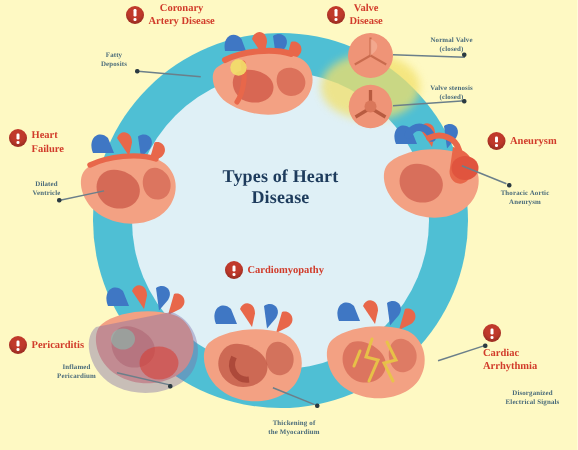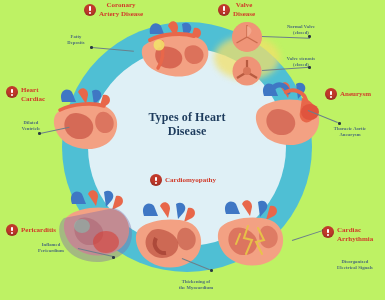--- a/index.html
+++ b/index.html
@@ -2,21 +2,21 @@
 <html><head>
 <meta charset="utf-8">
 <style>
   html,body{margin:0;padding:0;}
   body{
     width:385px;height:300px;overflow:hidden;
     background:#ffffff;
     font-family:"Liberation Serif", serif;
     position:relative;
   }
-  #stage{position:absolute;inset:0;width:385px;height:300px;overflow:hidden;background:#bef264;}
+  #stage{position:absolute;inset:0;width:385px;height:300px;overflow:hidden;background:#fef9c3;}
 
   
   .ring-wrap{position:absolute;left:62px;top:22px;width:250px;height:250px;}
   .ring{position:absolute;inset:0;border-radius:50%;
         background:#4fbfd4;}
   .ring-inner{position:absolute;left:26px;top:26px;width:198px;height:198px;
         border-radius:50%;background:#dff0f6;}
 
   
   .center-title{
@@ -227,40 +227,40 @@
     <span class="badge"></span>
     <span class="sectext center">Valve
 Disease</span>
   </div>
 
   <div class="seclabel" style="left:325px;top:88px;">
     <span class="badge"></span>
     <span class="sectext">Aneurysm</span>
   </div>
 
-  <div class="seclabel stacked" style="left:322px;top:226px;">
+  <div class="seclabel stacked" style="left:322px;top:216px;flex-direction:column;">
     <span class="badge"></span>
     <span class="sectext">Cardiac
 Arrhythmia</span>
   </div>
 
   <div class="seclabel" style="left:6px;top:224px;">
     <span class="badge"></span>
     <span class="sectext">Pericarditis</span>
   </div>
 
   <div class="seclabel" style="left:150px;top:174px;">
     <span class="badge"></span>
     <span class="sectext">Cardiomyopathy</span>
   </div>
 
   <div class="seclabel stacked" style="left:6px;top:86px;">
     <span class="badge"></span>
     <span class="sectext">Heart
-Cardiac</span>
+Failure</span>
   </div>
 
   <div class="anno center" style="left:60px;top:34px;width:32px;">Fatty
 Deposits</div>
   <div class="anno center" style="left:277px;top:24px;width:48px;">Normal Valve
 (closed)</div>
   <div class="anno center" style="left:277px;top:56px;width:48px;">Valve stenosis
 (closed)</div>
   <div class="anno center" style="left:324px;top:126px;width:52px;">Thoracic Aortic
 Aneurysm</div>

